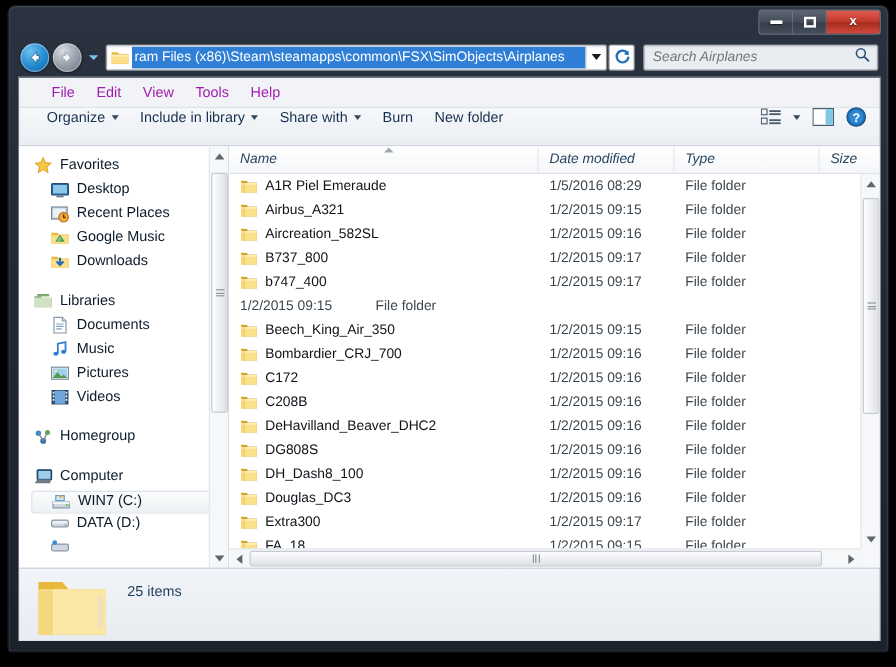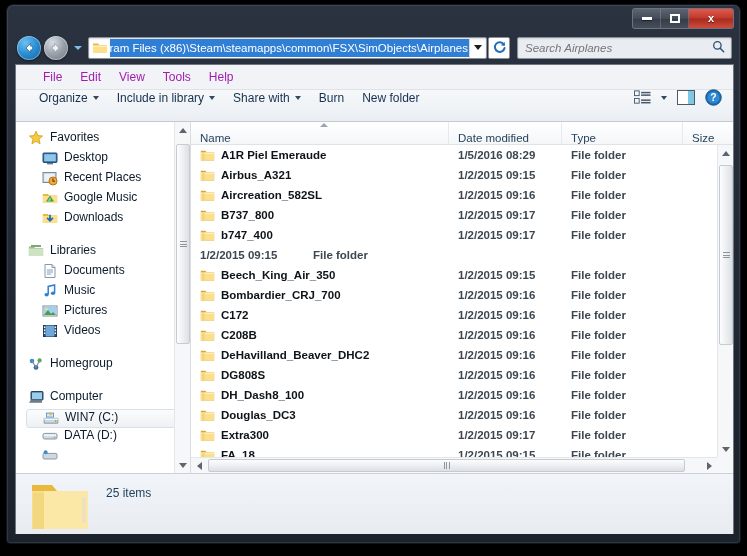--- a/index.html
+++ b/index.html
@@ -123,21 +123,21 @@
     flex: none;
     width: 22px; height: 22px;
     margin-left: 1px;
     background: #fff;
     border: 1px solid #8b9199;
     border-radius: 2px;
     display: flex; align-items: center; justify-content: center;
   }
   .searchbox {
     flex: none;
-    width: 215px; height: 22px;
+    width: 196px; height: 22px;
     margin-left: 7px;
     background: #e9edf1;
     border: 1px solid #8b9199;
     border-radius: 2px;
     display: flex; align-items: center;
     box-shadow: inset 0 1px 2px rgba(0,0,0,0.12);
   }
   .searchbox input {
     flex: 1 1 auto;
     border: none; outline: none; background: transparent;
@@ -272,42 +272,42 @@
   }
   .colheader {
     display: flex;
     height: 23px;
     background: linear-gradient(to bottom, #ffffff 0%, #f4f6f8 100%);
     border-bottom: 1px solid #dfe3e8;
     position: relative;
   }
   .col {
     font-size: 11.5px; color: #28435f;
-    display: flex; align-items: flex-end;
+    display: flex; align-items: center;
     padding-left: 9px;
     border-right: 1px solid #e6e9ed;
     position: relative;
     height: 100%;
+    font-style: italic;
   }
   .col.c-name { width: 258px; flex: none; }
   .col.c-date { width: 113px; flex: none; }
   .col.c-type { width: 121px; flex: none; }
   .col.c-size { width: 60px; flex: none; }
   .sortmark {
     position: absolute; left: 50%; top: 1px;
     width: 0; height: 0;
     border-left: 4px solid transparent; border-right: 4px solid transparent;
     border-bottom: 4px solid #9aa6b3;
   }
 
   .rows {
     position: absolute;
     left: 0; top: 23px; right: 16px; bottom: 16px;
     overflow: hidden;
-    font-weight: bold;
   }
   .row {
     display: flex; align-items: center;
     height: 20px;
     font-size: 11.5px;
   }
   .cell { display: flex; align-items: center; height: 100%; }
   .cell.c-name { width: 258px; flex: none; gap: 6px; padding-left: 9px; color: #0e1318; }
   .cell.c-date { width: 113px; flex: none; padding-left: 9px; color: #3d4750; }
   .cell.c-type { width: 121px; flex: none; padding-left: 9px; color: #3d4750; }

